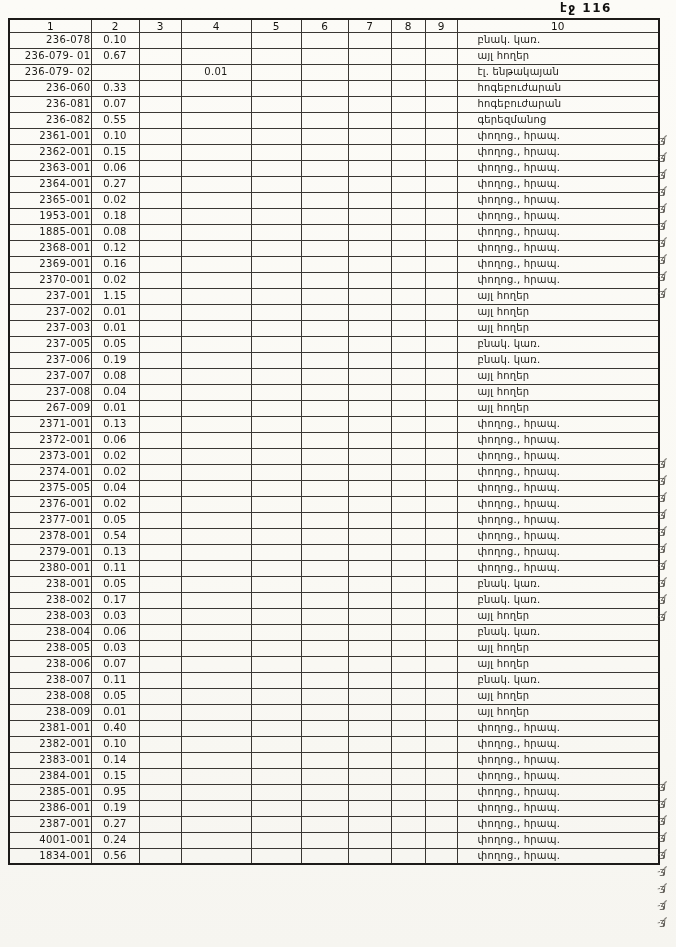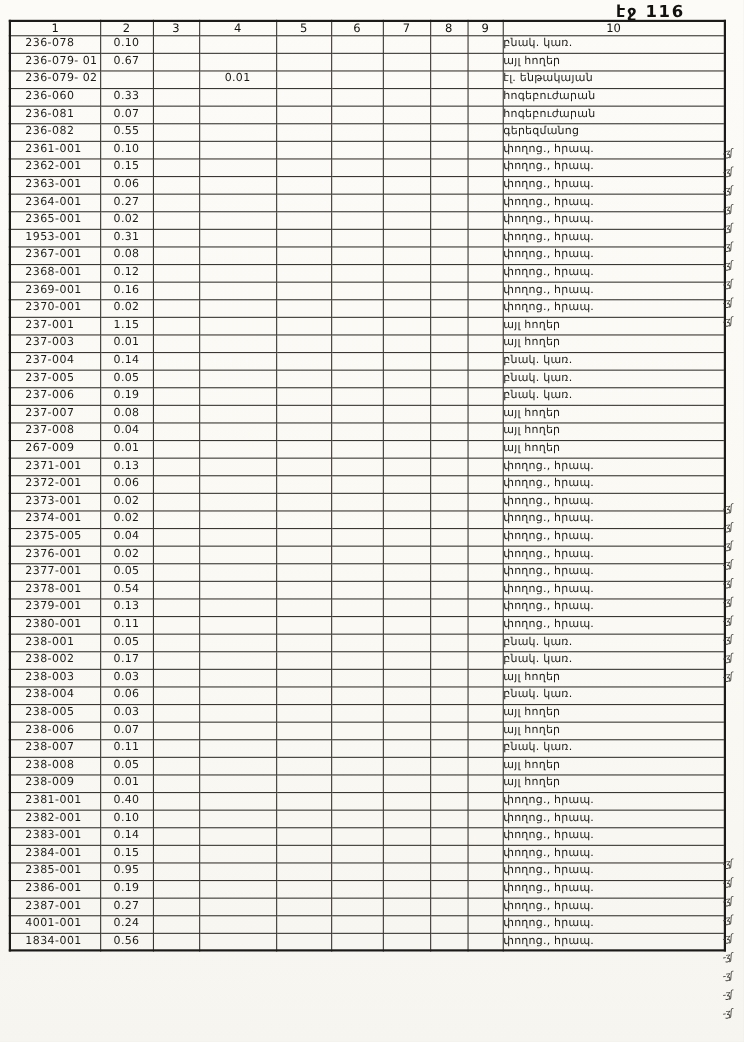--- a/index.html
+++ b/index.html
@@ -11,21 +11,21 @@
     position: relative;
     overflow: hidden;
   }
   .page {
     position: absolute; inset: 0;
     background: linear-gradient(180deg, #fcfbf7 0%, #faf9f4 60%, #f6f5f0 100%);
   }
   .page-label {
     position: absolute;
     top: 1px; left: 560px;
-    font-size: 15px;
+    font-size: 12px;
     font-weight: bold;
     letter-spacing: 1.5px;
     color: #121110;
   }
   table.grid {
     position: absolute;
     top: 18px; left: 8px;
     width: 650px;
     border-collapse: collapse;
     table-layout: fixed;
@@ -41,23 +41,23 @@
     vertical-align: middle;
   }
   th {
     height: 13px;
     font-weight: normal;
     font-size: 10.5px;
     text-align: center;
     color: #15130f;
   }
   td { height: 16px; color: #1c1a16; }
-  td.c1 { padding-left: 13px; letter-spacing: 0.4px; }
+  td.c1 { padding-left: 3px; letter-spacing: 0.4px; text-align: right; }
   td.c2, td.c4 { text-align: center; letter-spacing: 0.3px; }
-  td.c10 { padding-left: 0; letter-spacing: 0.2px; }
+  td.c10 { padding-left: 20px; letter-spacing: 0.2px; }
   .marks { position: absolute; inset: 0; pointer-events: none; }
   .mark {
     position: absolute;
     left: 657px;
     font-size: 9px;
     font-style: italic;
     color: #45423c;
     transform: rotate(-7deg);
     letter-spacing: -1px;
   }
@@ -223,32 +223,32 @@
           <td class="c4"></td>
           <td class="c5"></td>
           <td class="c6"></td>
           <td class="c7"></td>
           <td class="c8"></td>
           <td class="c9"></td>
           <td class="c10">փողոց., հրապ.</td>
         </tr>
         <tr>
           <td class="c1">1953-001</td>
-          <td class="c2">0.31</td>
-          <td class="c3"></td>
-          <td class="c4"></td>
-          <td class="c5"></td>
-          <td class="c6"></td>
-          <td class="c7"></td>
-          <td class="c8"></td>
-          <td class="c9"></td>
-          <td class="c10">փողոց., հրապ.</td>
-        </tr>
-        <tr>
-          <td class="c1">2367-001</td>
+          <td class="c2">0.18</td>
+          <td class="c3"></td>
+          <td class="c4"></td>
+          <td class="c5"></td>
+          <td class="c6"></td>
+          <td class="c7"></td>
+          <td class="c8"></td>
+          <td class="c9"></td>
+          <td class="c10">փողոց., հրապ.</td>
+        </tr>
+        <tr>
+          <td class="c1">1885-001</td>
           <td class="c2">0.08</td>
           <td class="c3"></td>
           <td class="c4"></td>
           <td class="c5"></td>
           <td class="c6"></td>
           <td class="c7"></td>
           <td class="c8"></td>
           <td class="c9"></td>
           <td class="c10">փողոց., հրապ.</td>
         </tr>
@@ -294,42 +294,42 @@
           <td class="c3"></td>
           <td class="c4"></td>
           <td class="c5"></td>
           <td class="c6"></td>
           <td class="c7"></td>
           <td class="c8"></td>
           <td class="c9"></td>
           <td class="c10">այլ հողեր</td>
         </tr>
         <tr>
+          <td class="c1">237-002</td>
+          <td class="c2">0.01</td>
+          <td class="c3"></td>
+          <td class="c4"></td>
+          <td class="c5"></td>
+          <td class="c6"></td>
+          <td class="c7"></td>
+          <td class="c8"></td>
+          <td class="c9"></td>
+          <td class="c10">այլ հողեր</td>
+        </tr>
+        <tr>
           <td class="c1">237-003</td>
           <td class="c2">0.01</td>
           <td class="c3"></td>
           <td class="c4"></td>
           <td class="c5"></td>
           <td class="c6"></td>
           <td class="c7"></td>
           <td class="c8"></td>
           <td class="c9"></td>
           <td class="c10">այլ հողեր</td>
-        </tr>
-        <tr>
-          <td class="c1">237-004</td>
-          <td class="c2">0.14</td>
-          <td class="c3"></td>
-          <td class="c4"></td>
-          <td class="c5"></td>
-          <td class="c6"></td>
-          <td class="c7"></td>
-          <td class="c8"></td>
-          <td class="c9"></td>
-          <td class="c10">բնակ. կառ.</td>
         </tr>
         <tr>
           <td class="c1">237-005</td>
           <td class="c2">0.05</td>
           <td class="c3"></td>
           <td class="c4"></td>
           <td class="c5"></td>
           <td class="c6"></td>
           <td class="c7"></td>
           <td class="c8"></td>

